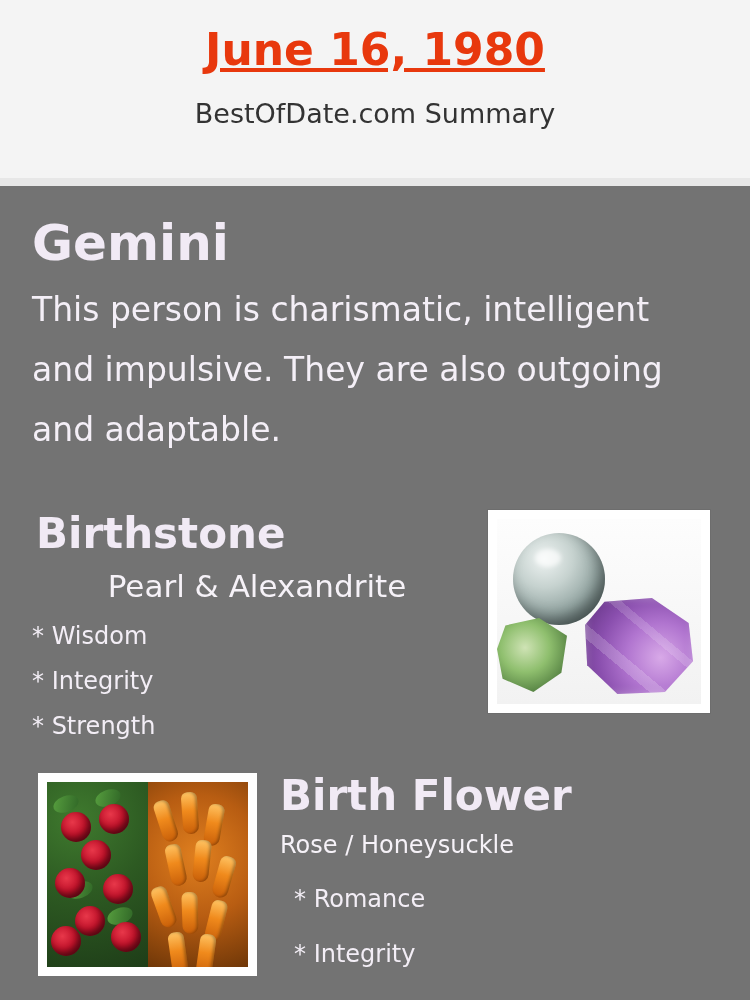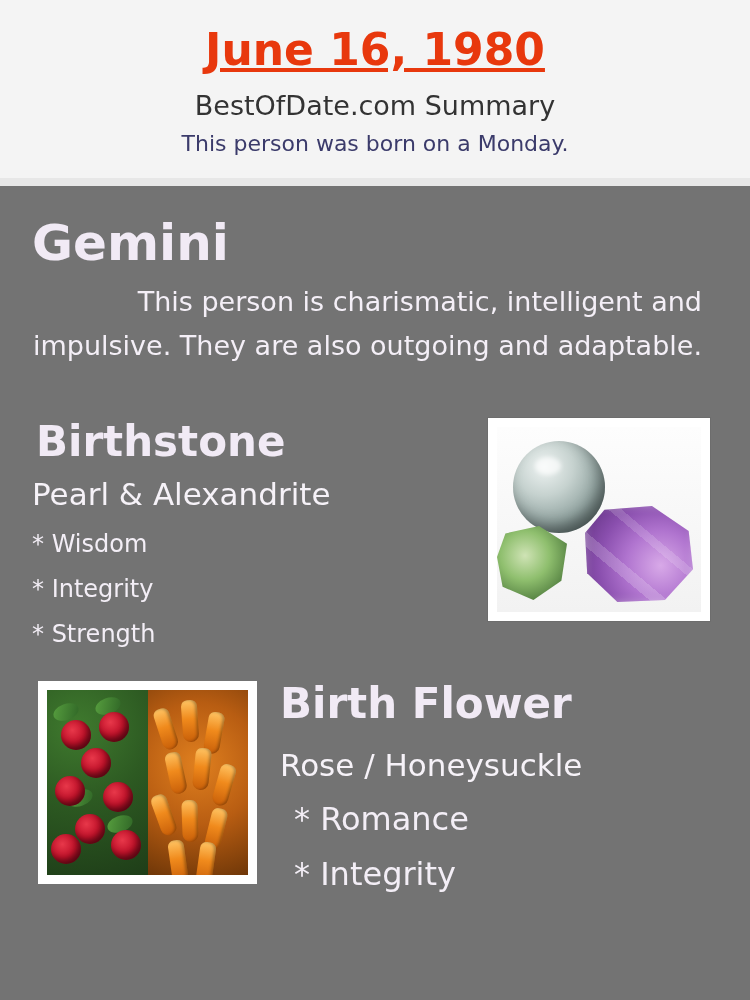--- a/index.html
+++ b/index.html
@@ -33,21 +33,21 @@
     font-size: 44px;
     font-weight: bold;
     line-height: 56px;
     letter-spacing: 0px;
     text-decoration: underline;
   }
   .header-sub {
     color: #333333;
     font-size: 27px;
     line-height: 40px;
-    margin-top: 8px;
+    margin-top: 16px;
   }
   .header-note {
     color: #3b3b6b;
     font-size: 22px;
     line-height: 32px;
     margin-top: 2px;
   }
   .header-rule {
     height: 8px;
     background: #e7e7e7;
@@ -65,25 +65,24 @@
 
   .sign-name {
     color: #f1eaf5;
     font-size: 50px;
     font-weight: bold;
     line-height: 62px;
     margin: 0 0 6px 0;
   }
   .sign-desc {
     color: #f4eff7;
-    font-size: 27px;
-    line-height: 44px;
+    font-size: 33px;
+    line-height: 60px;
     margin: 0;
     max-width: 670px;
-    text-align: right;
   }
 
   
   .stone-block {
     margin-top: 48px;
     position: relative;
     min-height: 230px;
   }
   .stone-text {
     width: 450px;
@@ -93,20 +92,21 @@
     font-size: 42px;
     font-weight: bold;
     line-height: 52px;
     margin: 4px;
   }
   .stone-name {
     color: #f6f2f8;
     font-size: 31px;
     line-height: 44px;
     margin: 0 0 6px 0;
+    text-align: center;
   }
   .bullet {
     color: #f3eef6;
     font-size: 24px;
     line-height: 45px;
     margin: 0;
   }
 
   .stone-photo {
     position: absolute;
@@ -248,40 +248,39 @@
   }
   .flower-title {
     color: #f1eaf5;
     font-size: 42px;
     font-weight: bold;
     line-height: 54px;
     margin: 20px 0 0 0;
   }
   .flower-name {
     color: #f6f2f8;
-    font-size: 31px;
+    font-size: 24px;
     line-height: 44px;
-    margin: 12px 0 8px 0;
+    margin: 0 0 8px 0;
   }
   .flower-bullet {
     color: #f3eef6;
-    font-size: 32px;
+    font-size: 24px;
     line-height: 45px;
     margin: 10px 0 0 14px;
   }
 </style>
 </head>
 <body>
 
 <div class="page">
 
   <div class="header">
     <div class="header-date">June 16, 1980</div>
     <div class="header-sub">BestOfDate.com Summary</div>
-    <div class="header-note">This person was born on a Monday.</div>
   </div>
   <div class="header-rule"></div>
 
   <div class="body">
 
     <div>
       <h1 class="sign-name">Gemini</h1>
       <p class="sign-desc">This person is charismatic, intelligent and impulsive. They are also outgoing and adaptable.</p>
     </div>
 

